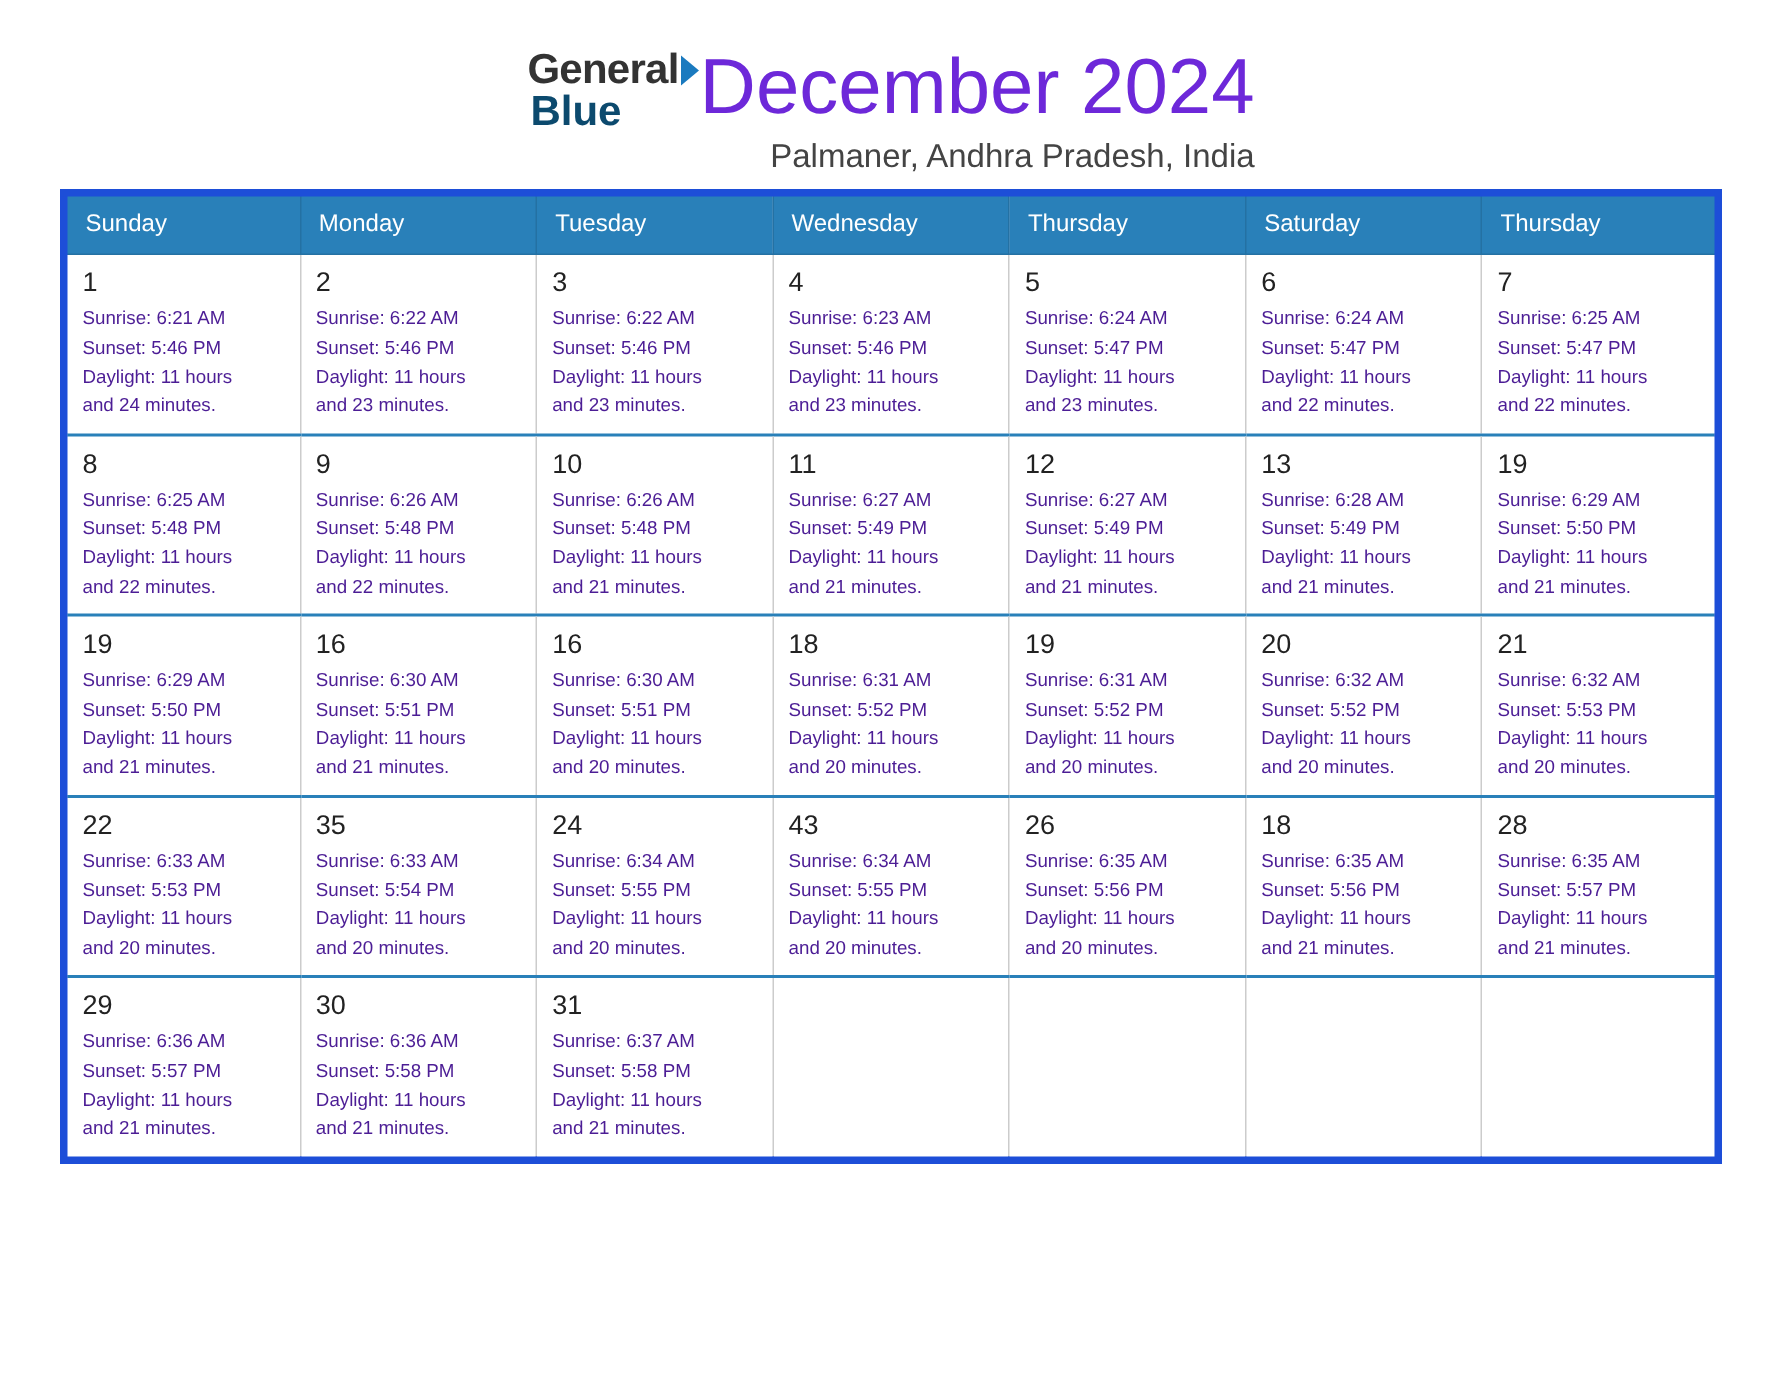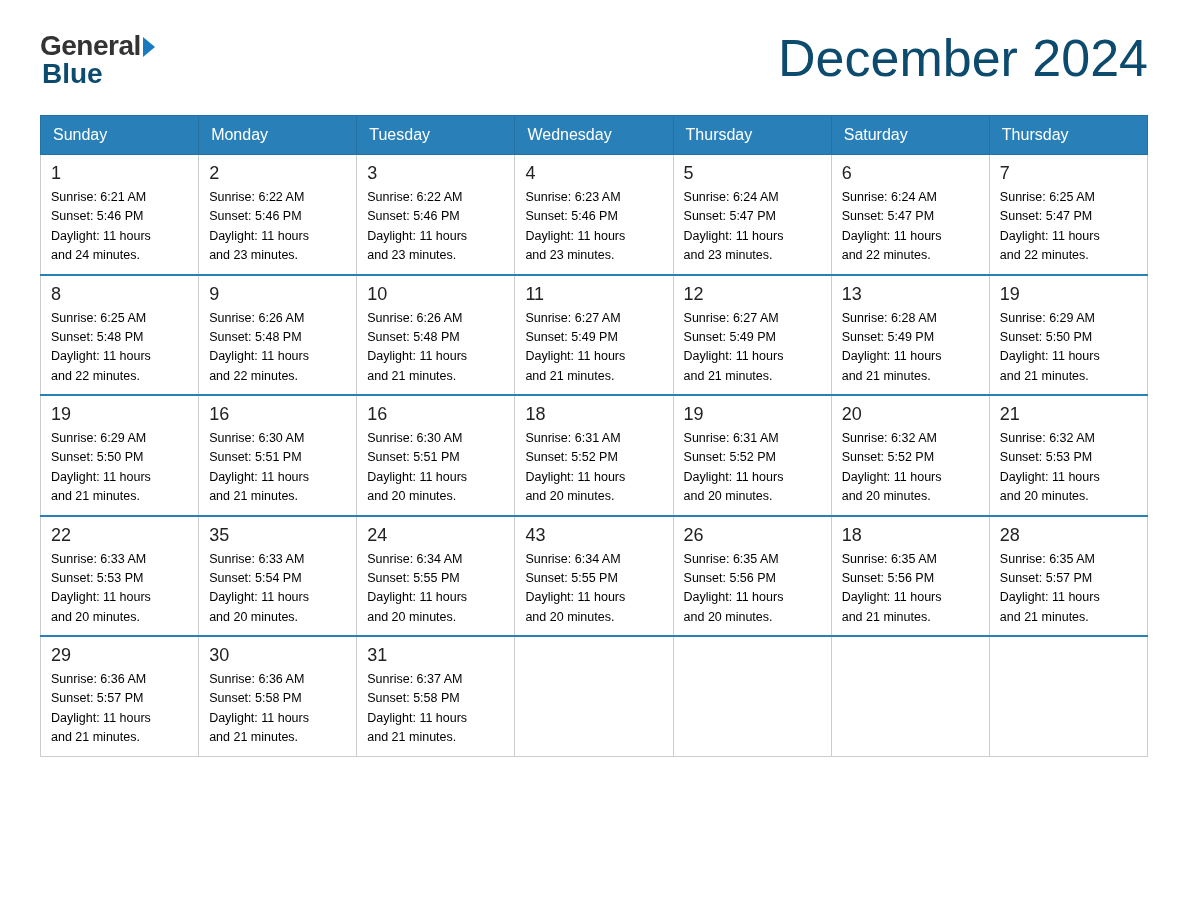--- a/index.html
+++ b/index.html
@@ -5,23 +5,23 @@
     * { box-sizing: border-box; margin: 0; padding: 0; }
     body {
       font-family: Arial, sans-serif;
       background: #fff;
       padding: 30px 40px;
       width: 1188px;
       min-height: 918px;
     }
     .header {
       display: flex;
-      justify-content: space-between;
+      justify-content: center;
       align-items: flex-start;
-      margin-bottom: 25px;
+      margin-bottom: 9px;
     }
     .logo {
       display: flex;
       flex-direction: column;
       align-items: flex-start;
     }
     .logo-top {
       display: flex;
       align-items: center;
     }
@@ -46,32 +46,32 @@
       color: #0c4a6e;
       margin-top: -4px;
       margin-left: 2px;
     }
     .title-block {
       text-align: right;
     }
     .month-title {
       font-size: 52px;
       font-weight: normal;
-      color: #0c4a6e;
+      color: #6d28d9;
       line-height: 1.1;
     }
     .location-title {
       font-size: 22px;
       color: #444;
       margin-top: 4px;
     }
     .calendar-table {
       width: 100%;
       border-collapse: collapse;
-      border: 1px solid #1d4ed8;
+      border: 5px solid #1d4ed8;
     }
     .calendar-table th {
       background-color: #2980b9;
       color: #fff;
       text-align: left;
       padding: 10px 12px;
       font-size: 16px;
       font-weight: normal;
       border: 1px solid #2471a3;
     }
@@ -87,40 +87,41 @@
     }
     .day-number {
       font-size: 18px;
       font-weight: normal;
       color: #222;
       display: block;
       margin-bottom: 4px;
     }
     .day-info {
       font-size: 12.5px;
-      color: #000000;
+      color: #4c1d95;
       line-height: 1.55;
     }
     .row-border td {
       border-top: 2px solid #2980b9;
     }
   </style>
 </head>
 <body>
 
 <div class="header">
   <div class="logo">
     <div class="logo-top">
       <span class="logo-general">General</span>
       <div class="logo-arrow"></div>
     </div>
     <span class="logo-blue">Blue</span>
   </div>
   <div class="title-block">
     <div class="month-title">December 2024</div>
+    <div class="location-title">Palmaner, Andhra Pradesh, India</div>
   </div>
 </div>
 
 <table class="calendar-table">
   <thead>
     <tr>
     <th>Sunday</th>
         <th>Monday</th>
         <th>Tuesday</th>
         <th>Wednesday</th>

